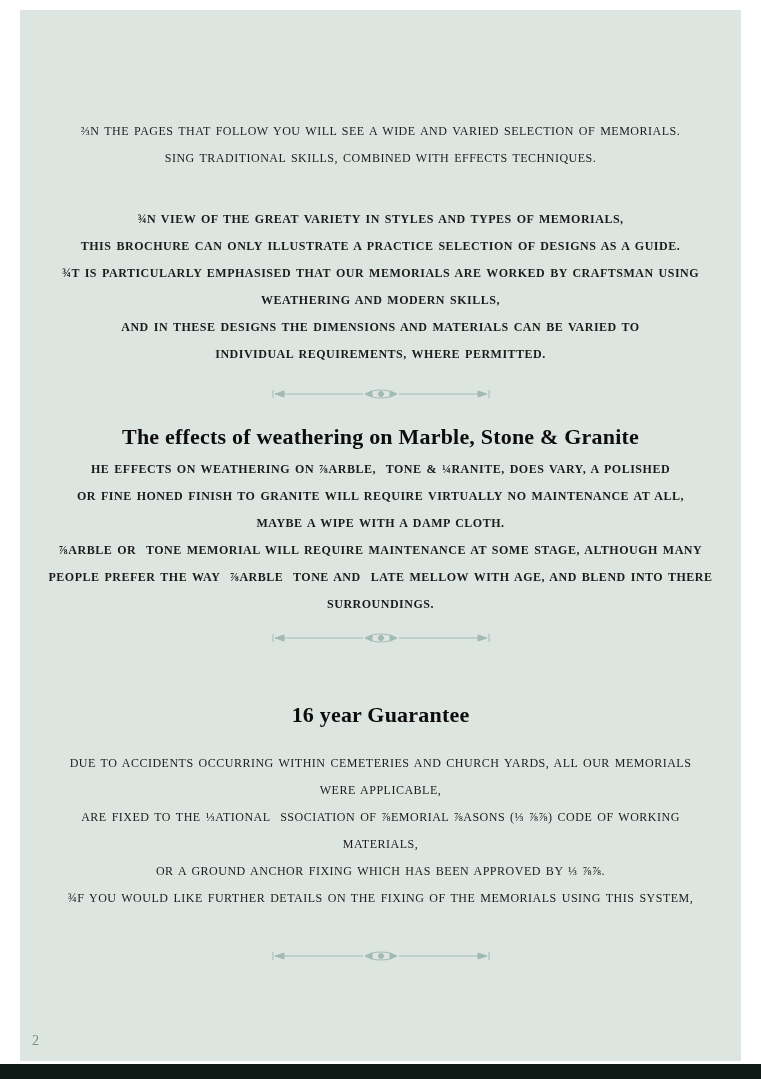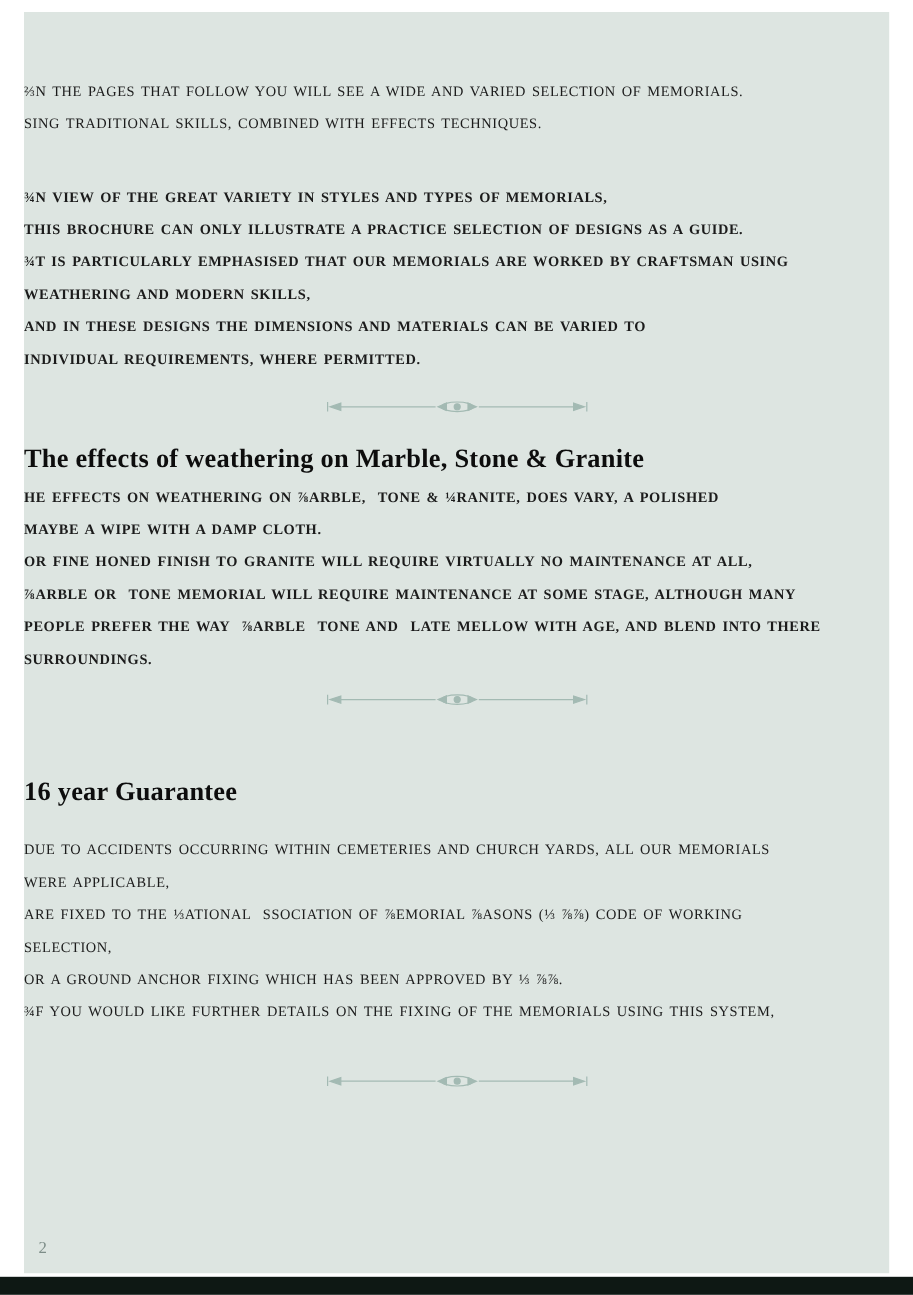--- a/index.html
+++ b/index.html
@@ -21,21 +21,22 @@
   }
   .panel {
     position: absolute;
     top: 10px;
     left: 20px;
     right: 20px;
     height: 1051px;
     background: var(--panel-background);
   }
   .content {
-    padding-top: 53px;
+    padding-top: 108px;
+    text-align: center;
     color: var(--text);
   }
   .para .line {
     display: block;
     line-height: 27px;
     font-size: 12px;
     letter-spacing: 0.5px;
     word-spacing: 1.5px;
     white-space: pre;
     color: var(--text);
@@ -110,22 +111,22 @@
           <path d="M216,8 L207,5 L207,11 Z"></path>
           <line x1="218" y1="4" x2="218" y2="12"></line>
         </g>
       </svg>
     </div>
 
     <h2 class="section-heading heading-weathering">The effects of weathering on Marble, Stone &amp; Granite</h2>
 
     <p class="para para-weathering">
       <span class="line">HE EFFECTS ON WEATHERING ON ⅞ARBLE,  TONE &amp; ¼RANITE, DOES VARY, A POLISHED</span>
+      <span class="line">OR FINE HONED FINISH TO GRANITE WILL REQUIRE VIRTUALLY NO MAINTENANCE AT ALL,</span>
       <span class="line">MAYBE A WIPE WITH A DAMP CLOTH.</span>
-      <span class="line">OR FINE HONED FINISH TO GRANITE WILL REQUIRE VIRTUALLY NO MAINTENANCE AT ALL,</span>
       <span class="line">⅞ARBLE OR  TONE MEMORIAL WILL REQUIRE MAINTENANCE AT SOME STAGE, ALTHOUGH MANY</span>
       <span class="line">PEOPLE PREFER THE WAY  ⅞ARBLE  TONE AND  LATE MELLOW WITH AGE, AND BLEND INTO THERE</span>
       <span class="line">SURROUNDINGS.</span>
     </p>
 
     <div class="divider divider-2">
       <svg width="220" height="16" viewBox="0 0 220 16">
         <g stroke="currentColor" fill="currentColor" stroke-width="1">
           <line x1="2" y1="4" x2="2" y2="12"></line>
           <path d="M4,8 L13,5 L13,11 Z"></path>
@@ -140,21 +141,21 @@
         </g>
       </svg>
     </div>
 
     <h2 class="section-heading heading-guarantee">16 year Guarantee</h2>
 
     <p class="para para-guarantee">
       <span class="line">DUE TO ACCIDENTS OCCURRING WITHIN CEMETERIES AND CHURCH YARDS, ALL OUR MEMORIALS</span>
       <span class="line">WERE APPLICABLE,</span>
       <span class="line">ARE FIXED TO THE ⅓ATIONAL  SSOCIATION OF ⅞EMORIAL ⅞ASONS (⅓ ⅞⅞) CODE OF WORKING</span>
-      <span class="line">SELECTION,</span>
+      <span class="line">MATERIALS,</span>
       <span class="line">OR A GROUND ANCHOR FIXING WHICH HAS BEEN APPROVED BY ⅓ ⅞⅞.</span>
       <span class="line">¾F YOU WOULD LIKE FURTHER DETAILS ON THE FIXING OF THE MEMORIALS USING THIS SYSTEM,</span>
     </p>
 
     <div class="divider divider-3">
       <svg width="220" height="16" viewBox="0 0 220 16">
         <g stroke="currentColor" fill="currentColor" stroke-width="1">
           <line x1="2" y1="4" x2="2" y2="12"></line>
           <path d="M4,8 L13,5 L13,11 Z"></path>
           <line x1="13" y1="8" x2="92" y2="8"></line>

